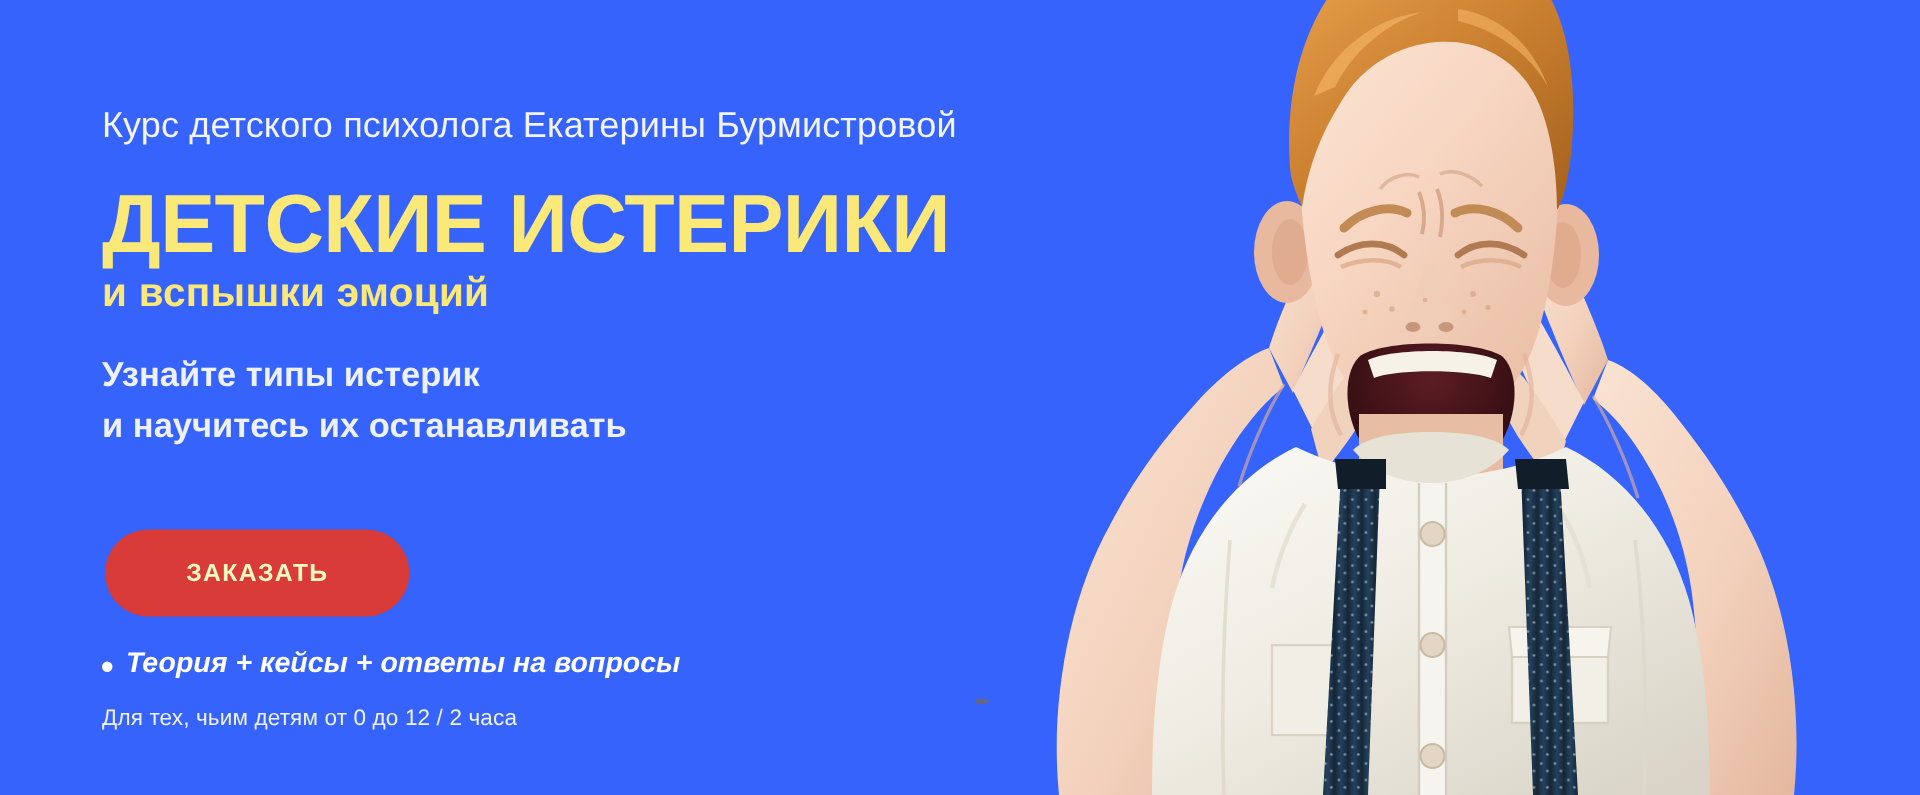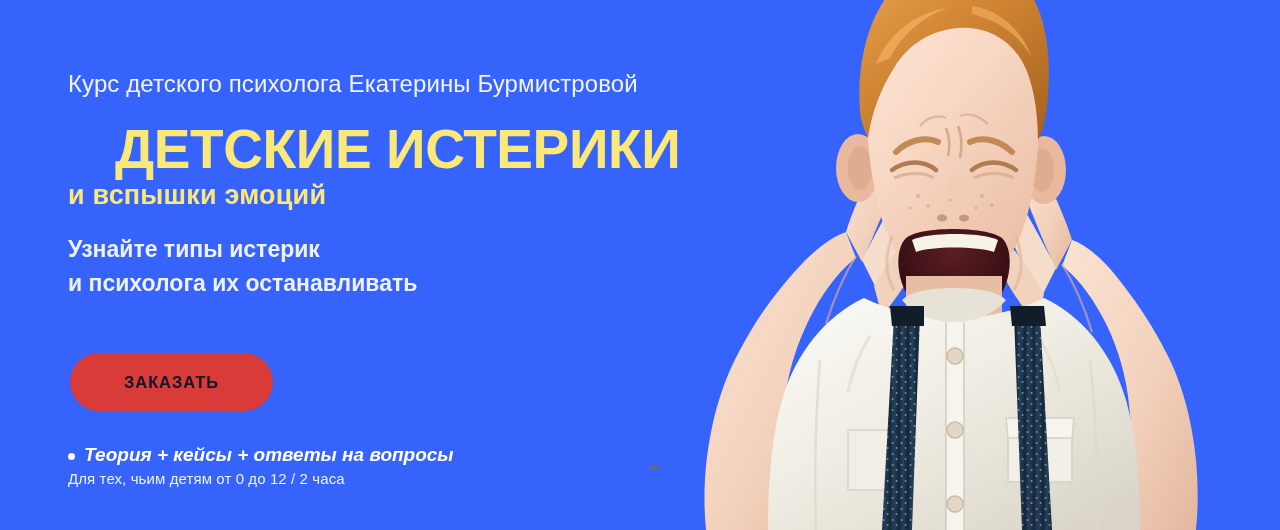--- a/index.html
+++ b/index.html
@@ -40,21 +40,20 @@
 
   .headline {
     position:absolute;
     top:122px; left:0;
     font-size:55px;
     font-weight:700;
     color:#fae878;
     letter-spacing:-0.4px;
     line-height:1;
     white-space:nowrap;
-    margin-left:47px;
   }
 
   .headline-sub {
     position:absolute;
     top:182px; left:0;
     font-size:27px;
     font-weight:700;
     color:#fae878;
     letter-spacing:0.2px;
     line-height:1;
@@ -73,35 +72,35 @@
   .lede-line { display:block; }
 
   
   .cta {
     position:absolute;
     top:353px; left:2px;
     width:203px; height:58px;
     background:#d93b38;
     border:none;
     border-radius:29px;
-    color:#0f172a;
+    color:#fef9c3;
     font-family:"Liberation Sans", sans-serif;
     font-size:16.5px;
     font-weight:700;
     letter-spacing:0.9px;
     cursor:pointer;
     display:flex;
     align-items:center;
     justify-content:center;
   }
 
   
   .note-bullet {
     position:absolute;
-    top:444px; left:0;
+    top:432px; left:0;
     font-size:19px;
     font-weight:700;
     font-style:italic;
     color:#ffffff;
     white-space:nowrap;
     display:flex;
     align-items:center;
     gap:9px;
   }
   .bullet-dot {
@@ -331,21 +330,21 @@
   <div class="content">
 
     <div class="eyebrow">Курс детского психолога Екатерины Бурмистровой</div>
 
     <h1 class="headline">ДЕТСКИЕ ИСТЕРИКИ</h1>
 
     <h2 class="headline-sub">и вспышки эмоций</h2>
 
     <div class="lede">
       <span class="lede-line">Узнайте типы истерик</span>
-      <span class="lede-line">и психолога их останавливать</span>
+      <span class="lede-line">и научитесь их останавливать</span>
     </div>
 
     <button class="cta">ЗАКАЗАТЬ</button>
 
     <div class="note-bullet">
       <span class="bullet-dot"></span>
       <span>Теория + кейсы + ответы на вопросы</span>
     </div>
 
     <div class="note-sub">Для тех, чьим детям от 0 до 12  /  2 часа</div>

